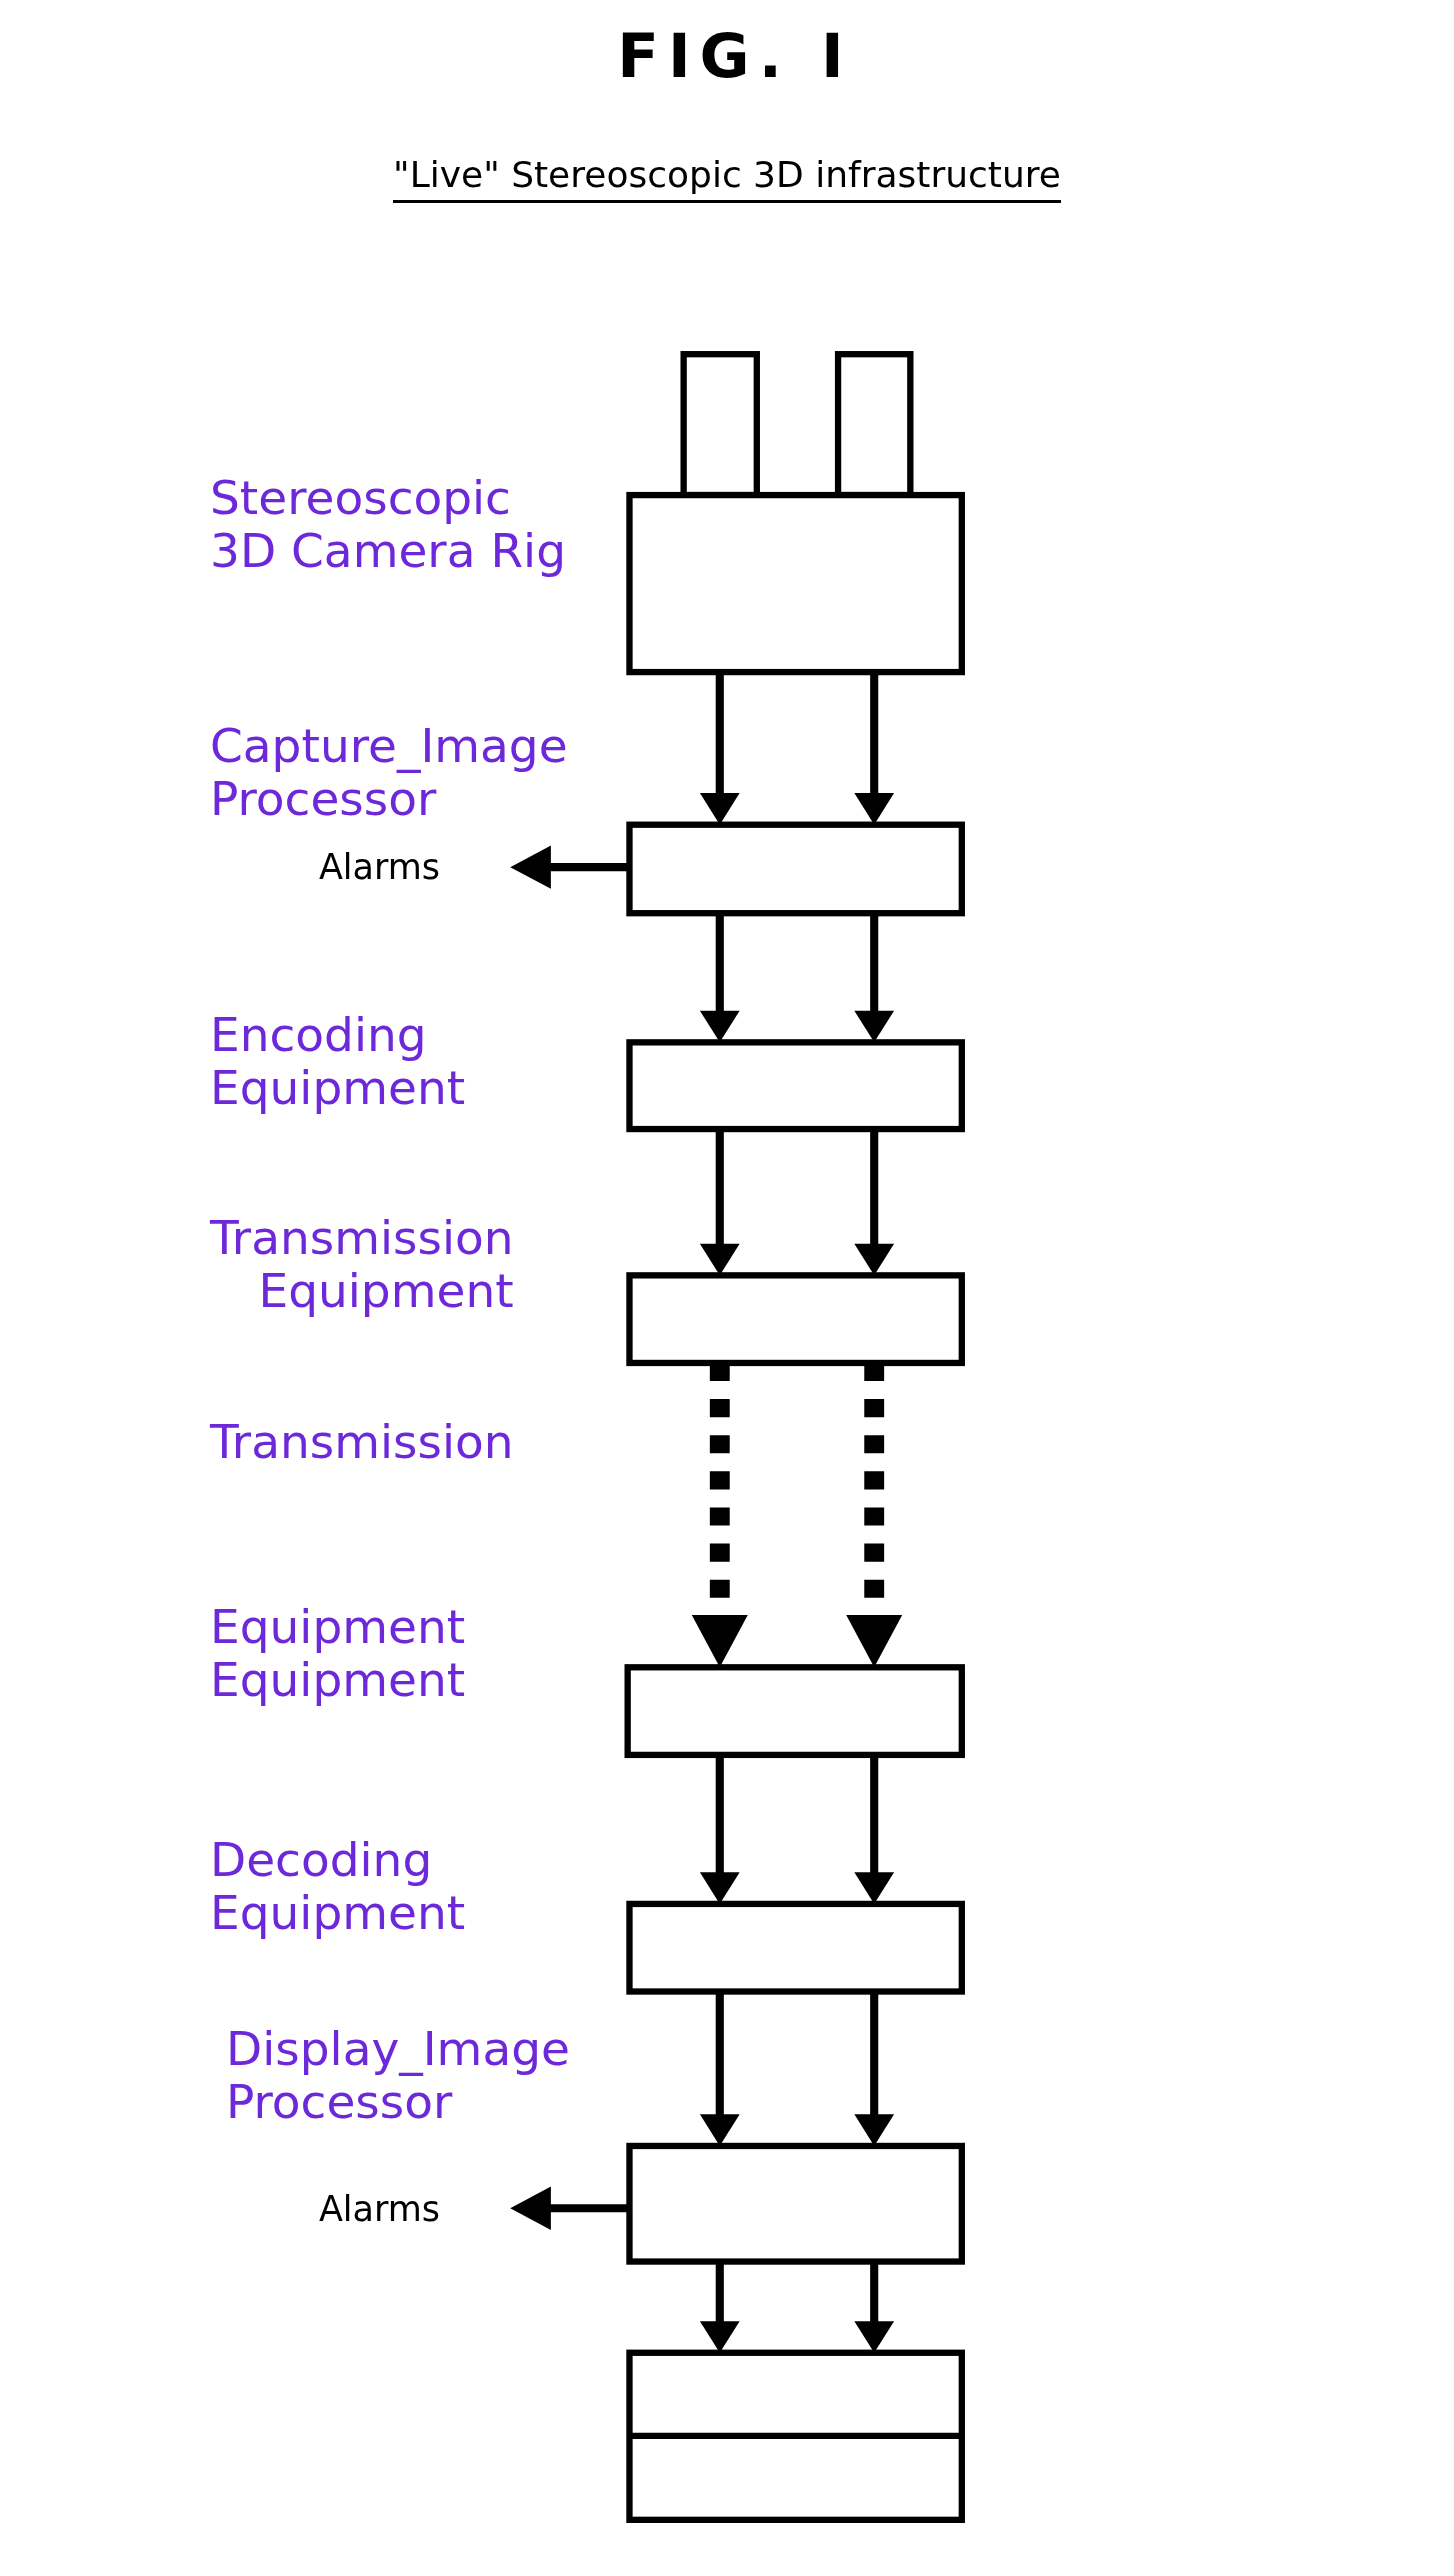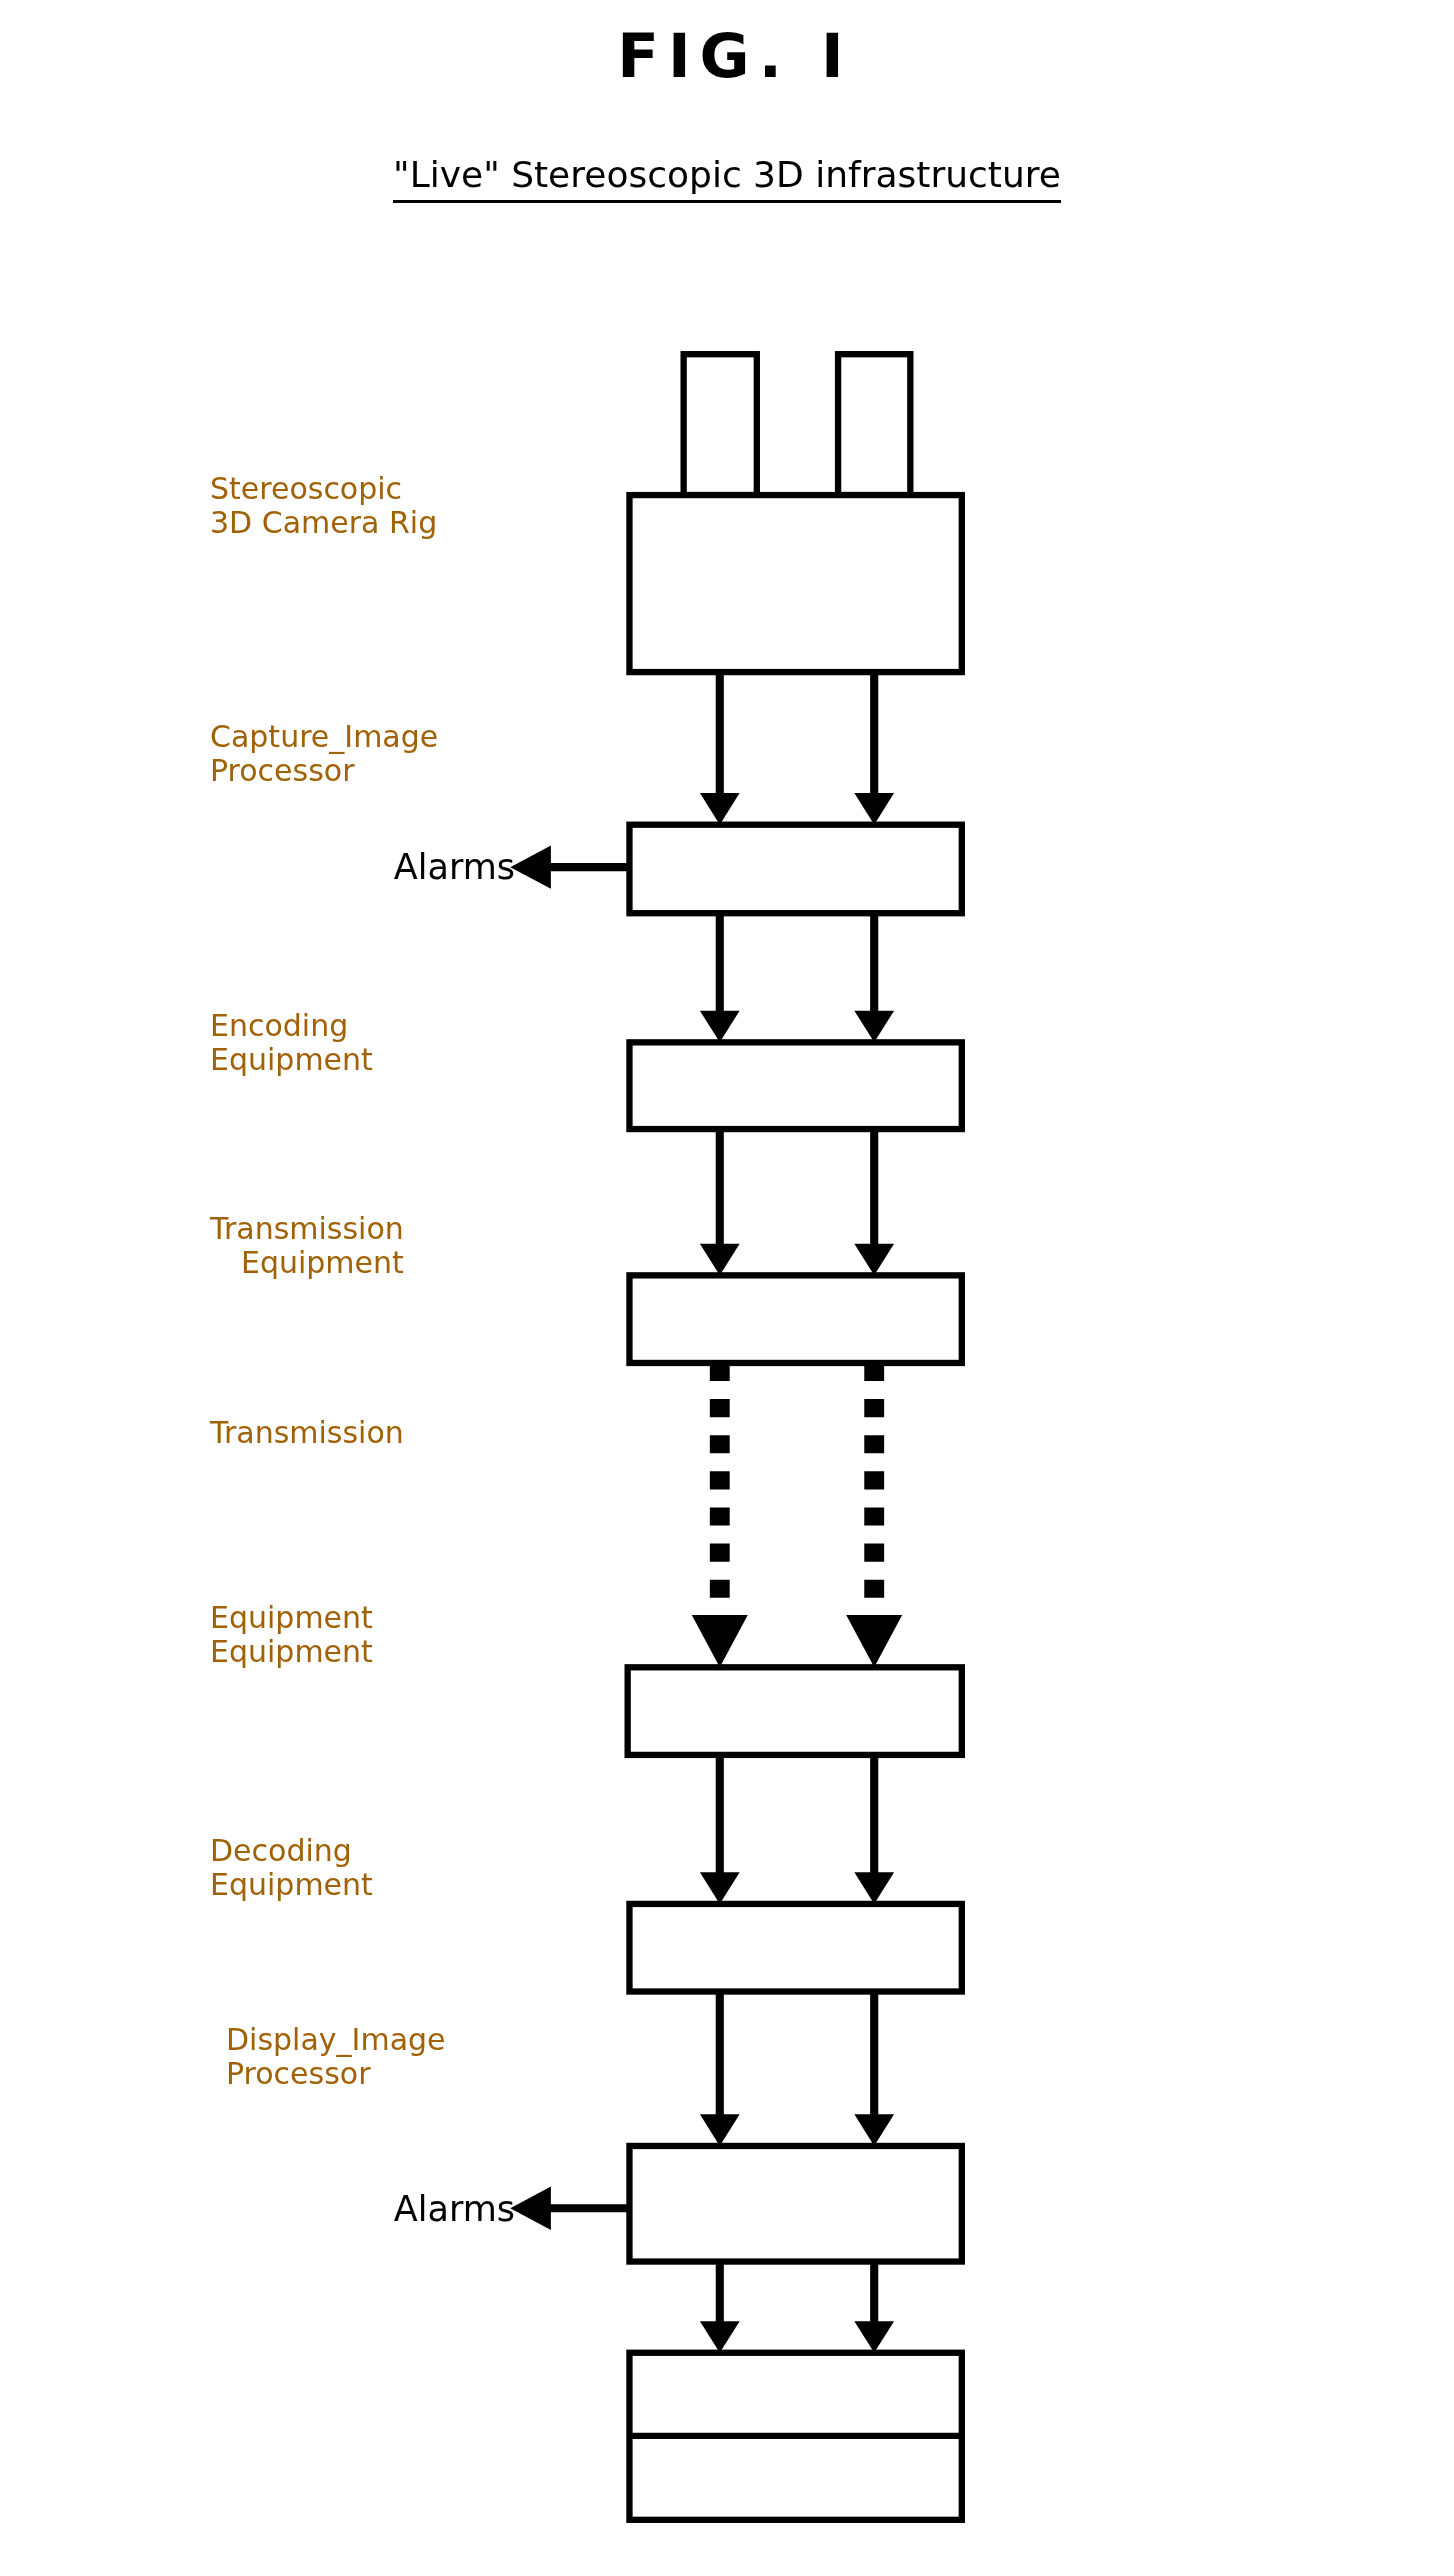--- a/index.html
+++ b/index.html
@@ -44,35 +44,35 @@
     font-weight: 400;
     font-family: "DejaVu Sans", sans-serif;
   }
   .fig-subtitle span {
     border-bottom: 3.6px solid #000;
     padding-bottom: 5.4px;
     display: inline-block;
   }
   .stage-label {
     position: absolute;
-    font-size: 30px;
+    font-size: 47px;
     line-height: 1.12;
     font-family: "DejaVu Sans", sans-serif;
     font-weight: 400;
-    color: #a16207;
+    color: #6d28d9;
     white-space: pre;
   }
   .alarm-label {
     position: absolute;
     font-size: 35px;
     font-family: "DejaVu Sans", sans-serif;
     font-weight: 400;
     color: #000;
     white-space: pre;
-    text-align: right;
+    text-align: center;
   }
   svg.diagram {
     position: absolute;
     left: 0;
     top: 0;
     width: 1454px;
     height: 2576px;
   }
   .bx {
     fill: #ffffff;

